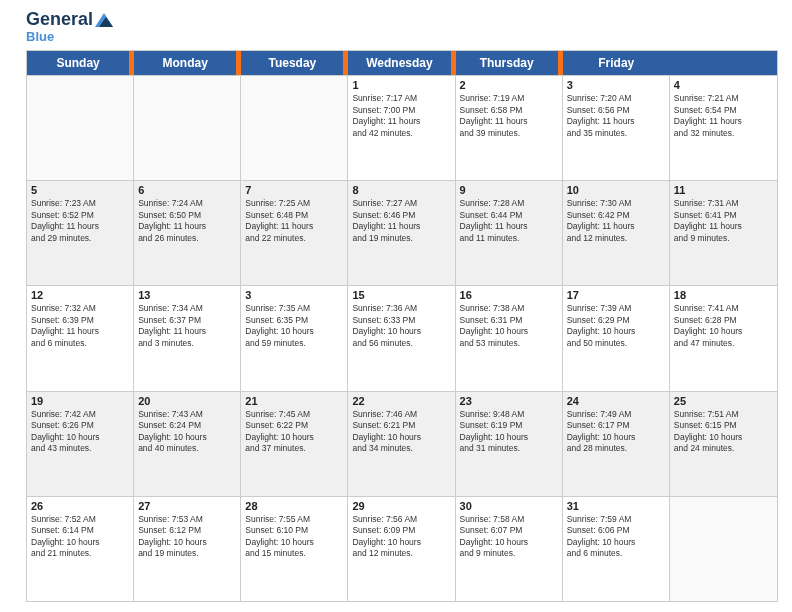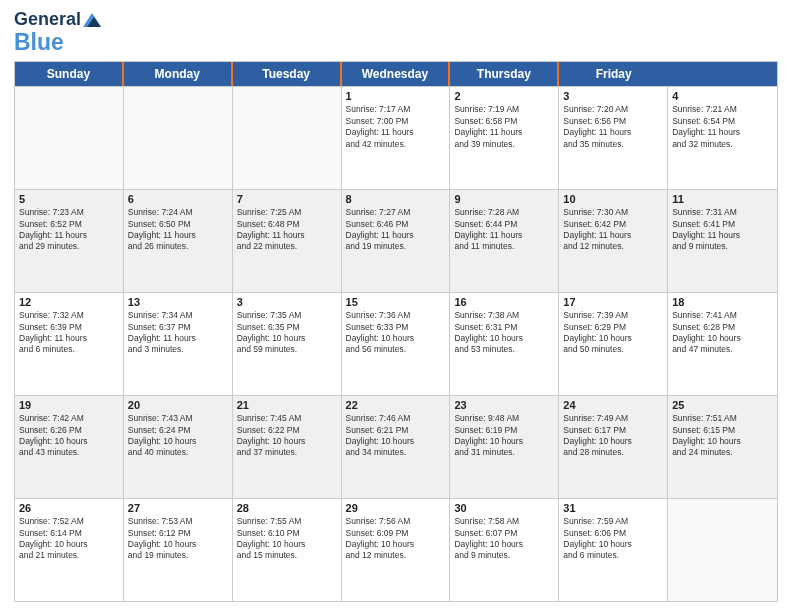--- a/index.html
+++ b/index.html
@@ -6,21 +6,21 @@
     body {
       width: 792px;
       height: 612px;
       font-family: Arial, sans-serif;
       background: #fff;
       overflow: hidden;
     }
     .page {
       width: 792px;
       height: 612px;
-      padding: 10px 14px 10px 14px;
+      padding: 10px 14px 10px 26px;
       display: flex;
       flex-direction: column;
     }
     .header {
       display: flex;
       align-items: flex-start;
       justify-content: space-between;
       margin-bottom: 6px;
     }
     .logo {
@@ -57,21 +57,21 @@
       display: grid;
       grid-template-columns: repeat(7, 1fr);
       background: #2e5fa3;
     }
     .calendar-header-cell {
       color: #fff;
       font-size: 12px;
       font-weight: bold;
       text-align: center;
       padding: 5px 2px;
-      border-right: 2px solid #f97316;
+      border-right: 5px solid #f97316;
     }
     .calendar-header-cell:last-child {
       border-right: none;
     }
     .calendar-body {
       flex: 1;
       display: flex;
       flex-direction: column;
     }
     .calendar-row {
@@ -117,21 +117,21 @@
 <div class="page">
   <div class="header">
     <div class="logo">
       <div style="display:flex;align-items:center;">
         <span class="logo-text">General</span>
         <svg width="18" height="14" viewBox="0 0 18 14" style="margin-left:2px;margin-top:0px;">
           <polygon points="0,14 9,0 18,14" fill="#4a90d9"></polygon>
           <polygon points="4,14 11,4 18,14" fill="#1a3a5c"></polygon>
         </svg>
       </div>
-      <span class="logo-text" style="color:#4a90d9;font-size:23px;">Blue</span>
+      <span class="logo-text" style="color:#4a90d9;font-size:13px;">Blue</span>
     </div>
     <div class="title-block">
       <div class="month-title"></div>
       <div class="location"></div>
     </div>
   </div>
 
   <div class="calendar">
     <div class="calendar-header-row">
     <div class="calendar-header-cell">Sunday</div>

